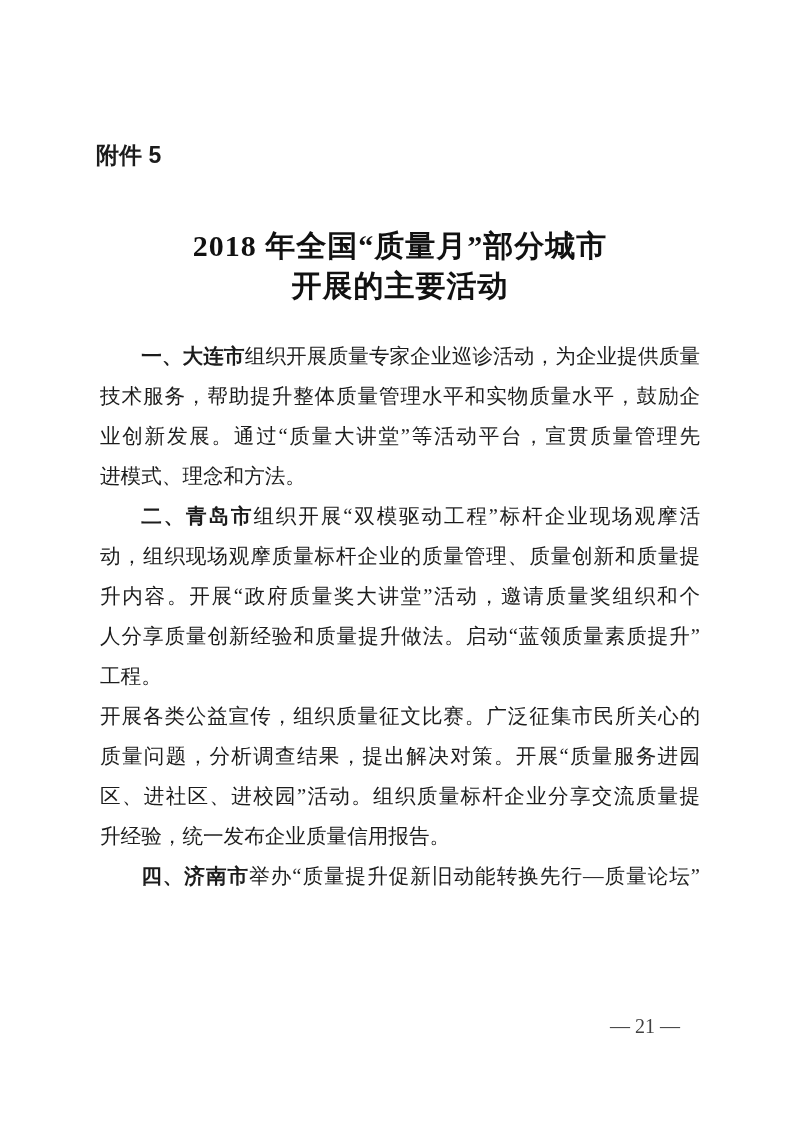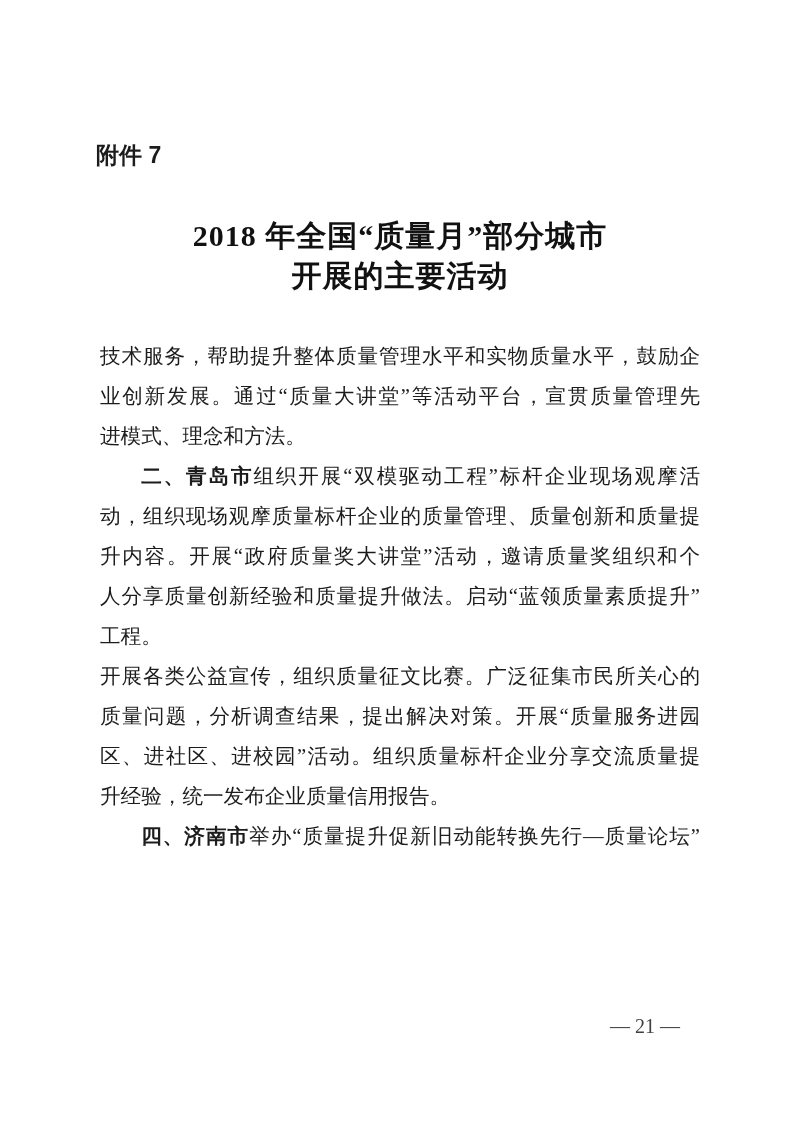--- a/index.html
+++ b/index.html
@@ -21,21 +21,21 @@
     top: 140px;
     font-family: "Liberation Sans", "DejaVu Sans", sans-serif;
     font-weight: bold;
     font-size: 23px;
     line-height: 30px;
     color: #1c1c1c;
   }
   .title {
     position: absolute;
     left: 0;
-    top: 216px;
+    top: 226px;
     width: 800px;
     margin: 0;
     text-align: center;
     font-family: "Liberation Serif", "DejaVu Serif", serif;
     font-weight: bold;
     font-size: 30px;
     line-height: 40px;
     color: #111111;
     letter-spacing: 1px;
   }
@@ -76,29 +76,30 @@
     font-family: "Liberation Serif", "DejaVu Serif", serif;
     font-size: 20px;
     line-height: 28px;
     color: #404040;
   }
 </style>
 </head>
 <body>
 
 <div class="page">
-  <div class="attachment">附件 7</div>
+  <div class="attachment">附件 5</div>
 
   <h1 class="title">
     <span class="title-line">2018 年全国“质量月”部分城市</span>
     <span class="title-line">开展的主要活动</span>
   </h1>
 
   <div class="doc-body">
       <div>
+        <div class="line first"><span class="lead">一、大连市</span>组织开展质量专家企业巡诊活动，为企业提供质量</div>
         <div class="line">技术服务，帮助提升整体质量管理水平和实物质量水平，鼓励企</div>
         <div class="line">业创新发展。通过“质量大讲堂”等活动平台，宣贯质量管理先</div>
         <div class="line para-end">进模式、理念和方法。</div>
       </div>
       <div>
         <div class="line first"><span class="lead">二、青岛市</span>组织开展“双模驱动工程”标杆企业现场观摩活</div>
         <div class="line">动，组织现场观摩质量标杆企业的质量管理、质量创新和质量提</div>
         <div class="line">升内容。开展“政府质量奖大讲堂”活动，邀请质量奖组织和个</div>
         <div class="line">人分享质量创新经验和质量提升做法。启动“蓝领质量素质提升”</div>
         <div class="line para-end">工程。</div>

